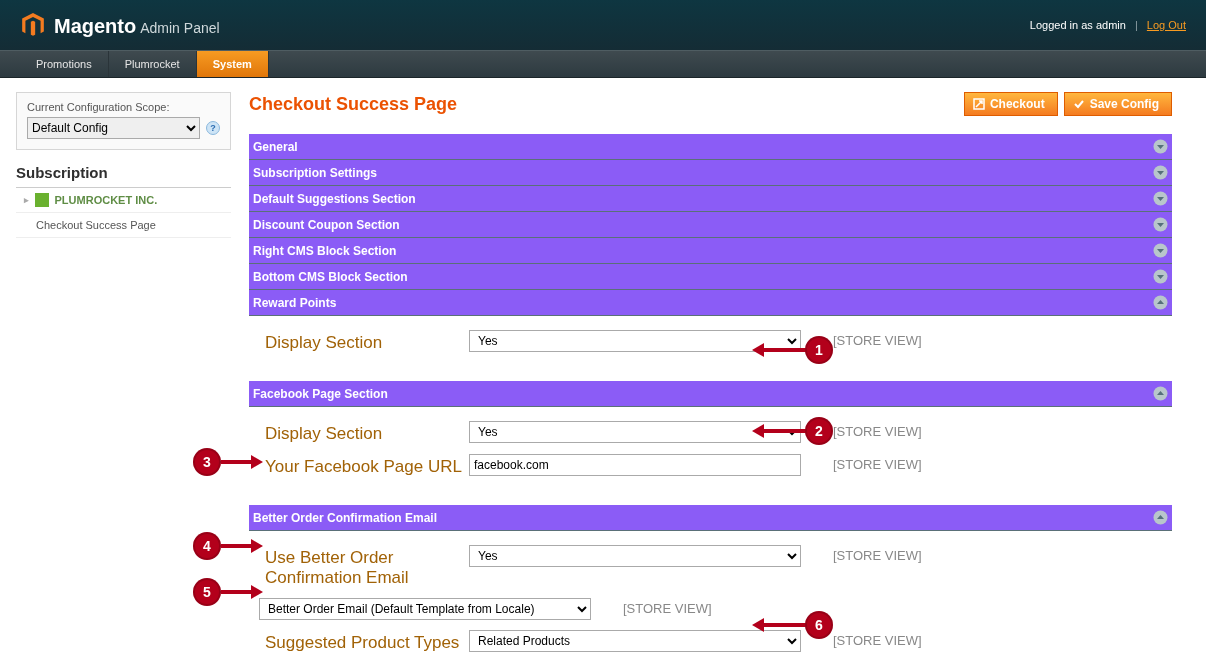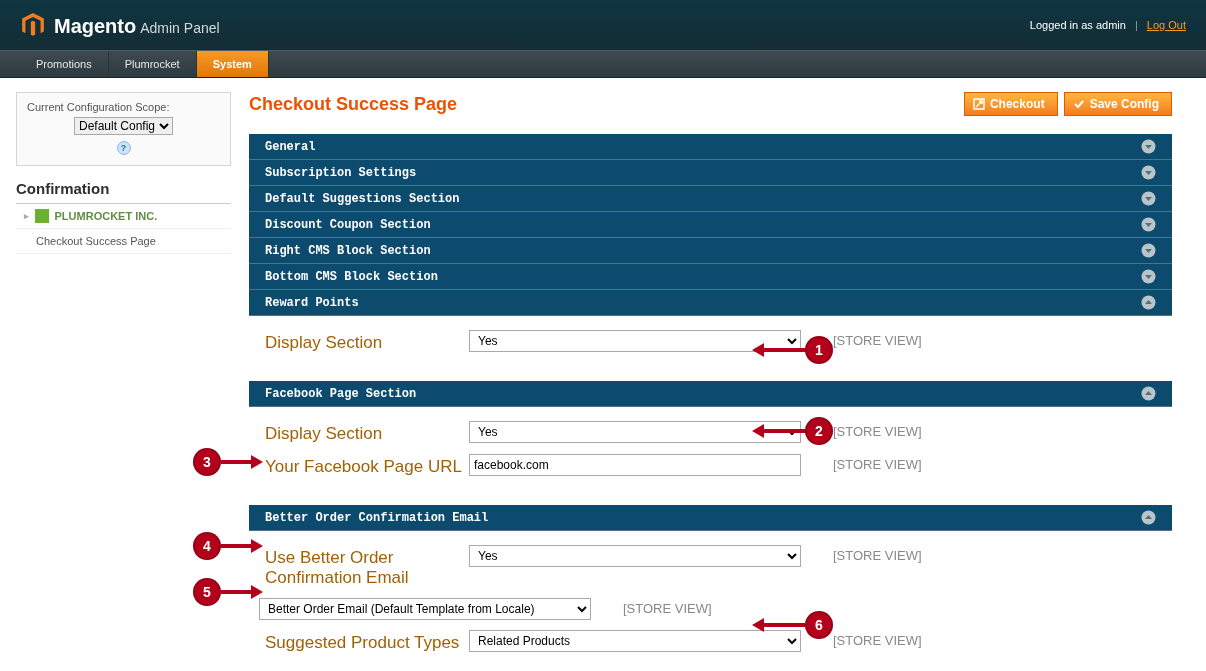--- a/index.html
+++ b/index.html
@@ -20,41 +20,41 @@
   .nav-item { color: #e6e6e6; font-size: 11px; padding: 0 16px; display: flex; align-items: center; border-right: 1px solid #2a3439; cursor: pointer; }
   .nav-item.active { background: linear-gradient(#f79b22, #e0760a); color: #fff; font-weight: bold; }
 
   
   .main { display: flex; padding: 14px 16px 40px 16px; gap: 18px; align-items: flex-start; position: relative; }
 
   
   .sidebar { width: 215px; flex-shrink: 0; }
   .scope-box { border: 1px solid #d6d6d6; background: #fafafa; padding: 8px 10px 10px 10px; margin-bottom: 14px; }
   .scope-label { font-size: 11px; color: #555; margin-bottom: 4px; }
-  .scope-row { display: flex; align-items: center; gap: 6px; flex-direction: column; }
+  .scope-row { display: flex; align-items: center; gap: 6px; }
   .scope-select { flex: 1; height: 22px; font-size: 12px; border: 1px solid #aaa; }
   .help-icon { width: 14px; height: 14px; border-radius: 50%; background: #cde4f6; border: 1px solid #8bb8dd; color: #2a6bb0; font-size: 9px; display: flex; align-items: center; justify-content: center; font-weight: bold; cursor: pointer; }
 
   .config-title { font-size: 15px; font-weight: bold; border-bottom: 1px solid #ccc; padding-bottom: 6px; margin-bottom: 0; }
   .group-header { background: #fff; padding: 5px 8px; font-size: 11px; font-weight: bold; color: #5f8d45; display: flex; align-items: center; gap: 6px; border-bottom: 1px solid #eee; }
   .group-arrow { color: #aaa; font-size: 9px; }
   .group-logo { width: 14px; height: 14px; background: #6ab12f; display: inline-block; }
   .subnav-item { padding: 6px 10px 6px 20px; font-size: 11px; color: #555; border-bottom: 1px solid #eee; cursor: pointer; }
 
   
   .content { flex: 1; min-width: 0; }
   .content-header { display: flex; justify-content: space-between; align-items: center; margin-bottom: 18px; }
   .page-title { color: #eb5202; font-size: 18px; font-weight: bold; }
   .buttons { display: flex; gap: 6px; }
   .btn { background: linear-gradient(#ffb73e, #f47b20); border: 1px solid #de5c00; color: #fff; font-weight: bold; font-size: 12px; padding: 4px 12px 4px 8px; cursor: pointer; display: flex; align-items: center; gap: 5px; }
   .btn .icon { width: 12px; height: 12px; display: flex; align-items: center; justify-content: center; }
 
   
   .section { margin-bottom: 0; }
-  .section-header { background: #0c4a6e; color: #fff; font-weight: bold; font-size: 12px; padding: 5px 16px; display: flex; justify-content: space-between; align-items: center; border-bottom: 1px solid #5a7078; cursor: pointer; font-family: Liberation Mono, monospace; }
+  .section-header { background: #8b5cf6; color: #fff; font-weight: bold; font-size: 12px; padding: 5px 4px; display: flex; justify-content: space-between; align-items: center; border-bottom: 1px solid #5a7078; cursor: pointer; }
   .section-toggle { width: 15px; height: 15px; }
   .section-body { background: #fff; padding: 14px 10px 14px 10px; border: 0; margin-bottom: 14px; }
 
   .form-row { display: flex; align-items: flex-start; margin-bottom: 10px; }
   .form-row:last-child { margin-bottom: 0; }
   .form-label { width: 210px; padding-top: 3px; font-size: 17px; color: #a16207; padding-left: 6px; }
   .form-control { width: 332px; }
   .form-control select, .form-control input[type=text] { width: 100%; height: 22px; border: 1px solid #aaa; font-size: 12px; padding: 0 4px; background: #fff; }
   .form-scope { width: 130px; padding-left: 32px; padding-top: 3px; font-size: 13px; color: #888; position: relative; }
 
@@ -96,21 +96,21 @@
   <div class="sidebar">
     <div class="scope-box">
       <div class="scope-label">Current Configuration Scope:</div>
       <div class="scope-row">
         <select class="scope-select">
           <option>Default Config</option>
         </select>
         <div class="help-icon">?</div>
       </div>
     </div>
-    <div class="config-title">Confirmation</div>
+    <div class="config-title">Subscription</div>
     <div class="group-header">
       <span class="group-arrow">▸</span>
       <span class="group-logo"></span>
       <span>PLUMROCKET INC.</span>
     </div>
     <div class="subnav-item">Checkout Success Page</div>
   </div>
 
   <div class="content">
     <div class="content-header">

